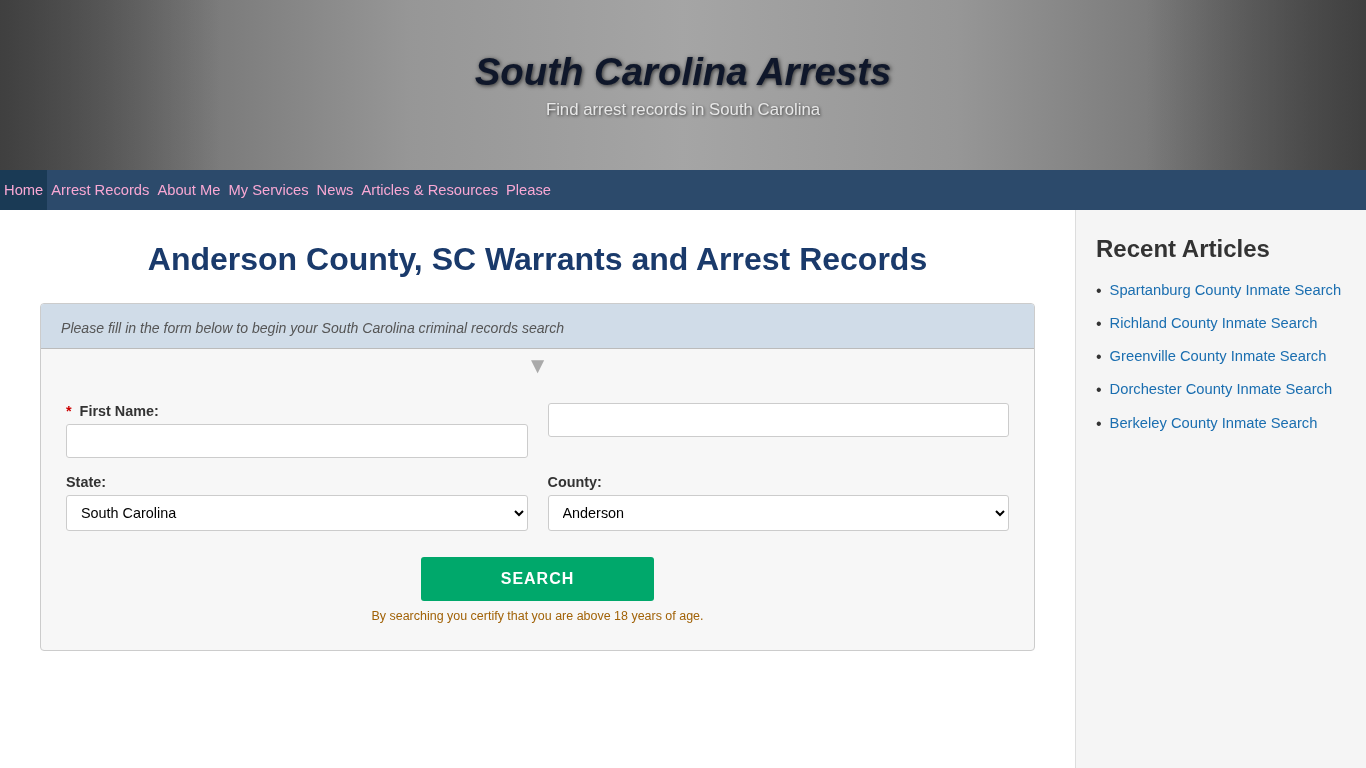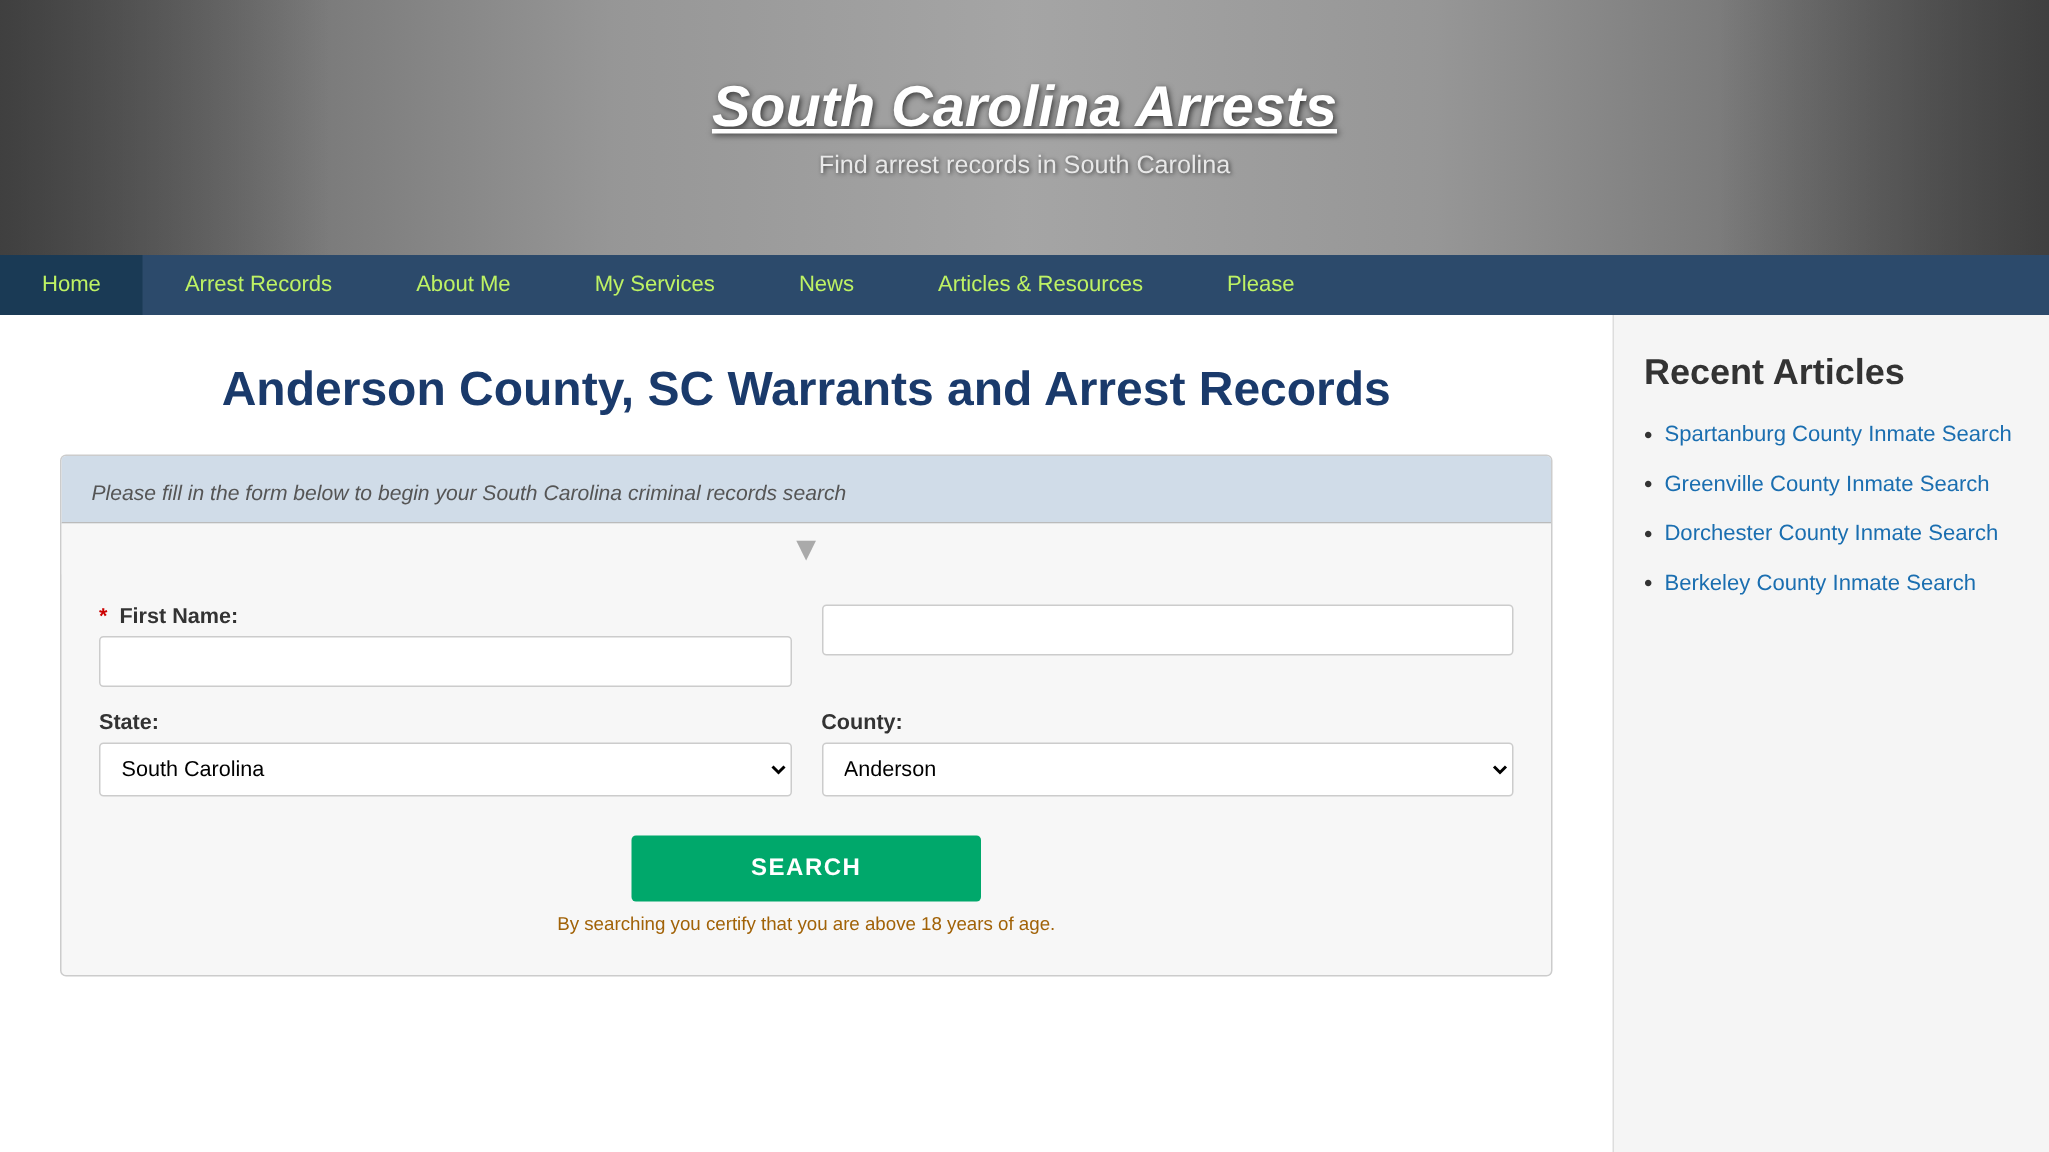--- a/index.html
+++ b/index.html
@@ -33,41 +33,40 @@
     .hero-hands-right { right: 0; background: linear-gradient(to left, #333 0%, transparent 100%); }
     .hero-content {
       position: relative;
       z-index: 2;
       text-align: center;
     }
     .hero-title {
       font-size: 2.4rem;
       font-style: italic;
       font-weight: bold;
-      color: #ffffff;
+      color: #0f172a;
       text-shadow: 1px 1px 4px rgba(0,0,0,0.7);
-      text-decoration: underline;
     }
     .hero-subtitle {
       font-size: 1.05rem;
       color: #e8e8e8;
       margin-top: 6px;
       text-shadow: 1px 1px 3px rgba(0,0,0,0.6);
     }
 
     
     nav {
       background: #2c4a6b;
       display: flex;
       align-items: stretch;
     }
     nav a {
-      color: #bef264;
+      color: #f9a8d4;
       text-decoration: none;
-      padding: 12px 28px;
+      padding: 12px 4px;
       font-size: 0.92rem;
       display: flex;
       align-items: center;
       white-space: nowrap;
     }
     nav a.active { background: #1a3a55; }
 
     
     .page-layout {
       display: flex;
@@ -344,20 +343,23 @@
 
   </div>
 
   <div class="sidebar">
     <div class="sidebar-title">Recent Articles</div>
     <ul>
       <li>
         <a href="#">Spartanburg County Inmate Search</a>
       </li>
       <li>
+        <a href="#">Richland County Inmate Search</a>
+      </li>
+      <li>
         <a href="#">Greenville County Inmate Search</a>
       </li>
       <li>
         <a href="#">Dorchester County Inmate Search</a>
       </li>
       <li>
         <a href="#">Berkeley County Inmate Search</a>
       </li>
     </ul>
   </div>

